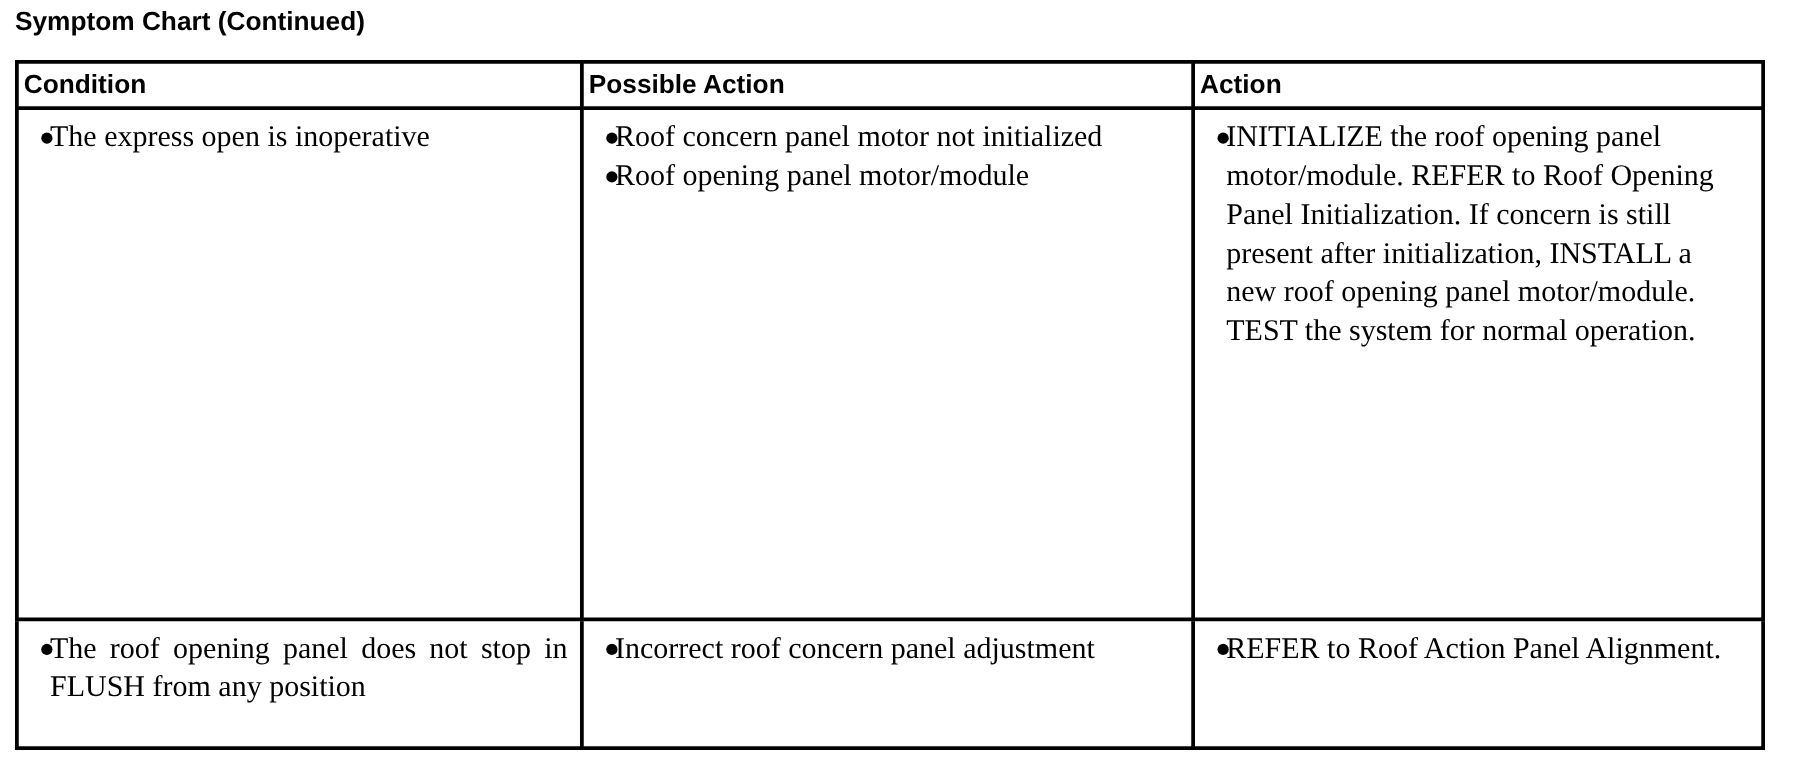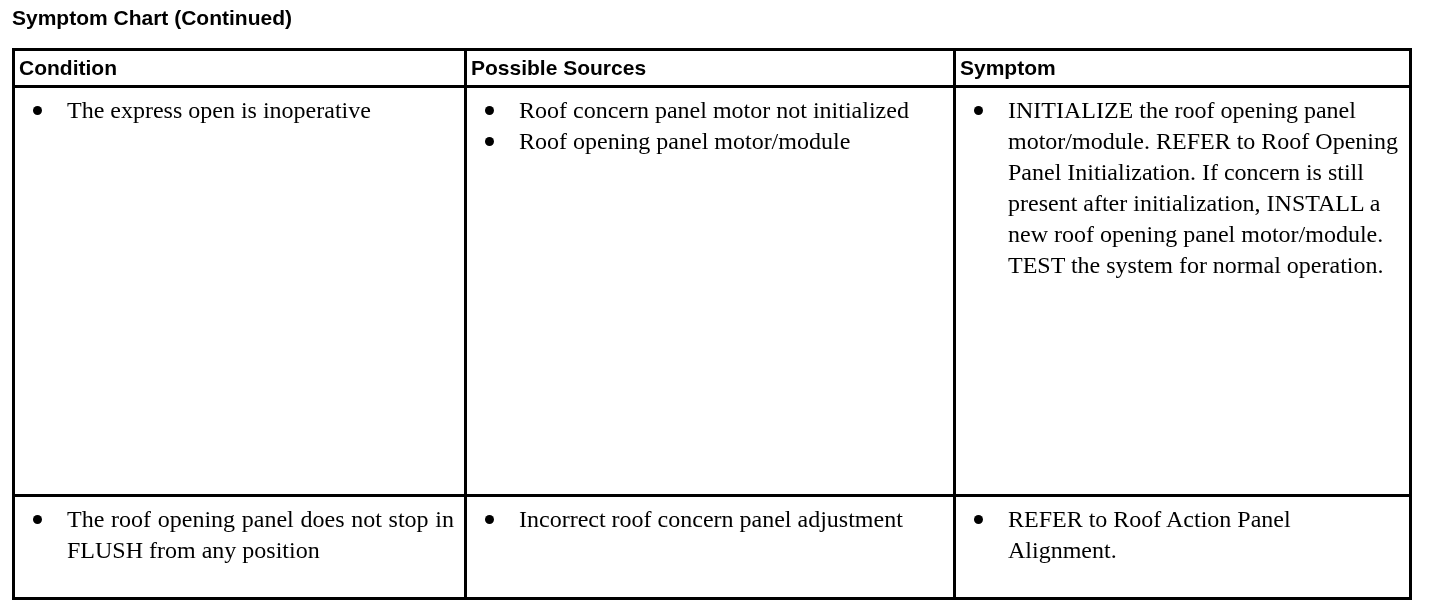--- a/index.html
+++ b/index.html
@@ -63,21 +63,21 @@
   .row-short td { height: 100px; }
 
   ul.bullets {
     list-style: none;
     margin: 0;
     padding: 7px 10px 4px 0;
   }
   ul.bullets li {
     position: relative;
     margin: 0 0 0 0;
-    padding-left: 52px;
+    padding-left: 25px;
     font-size: 24px;
     line-height: 31px;
     text-indent: 0;
   }
   ul.bullets li .bullet-dot {
     position: absolute;
     left: 18px;
     top: 11px;
     width: 9px;
     height: 9px;
@@ -98,22 +98,22 @@
 
   <table class="symptom-table">
     <colgroup>
       <col class="col-condition">
       <col class="col-sources">
       <col class="col-action">
     </colgroup>
     <thead>
       <tr>
         <th>Condition</th>
-        <th>Possible Sources</th>
-        <th>Symptom</th>
+        <th>Possible Action</th>
+        <th>Action</th>
       </tr>
     </thead>
     <tbody>
 
       <tr class="row-tall">
         <td>
           <ul class="bullets">
             <li>
               <span class="bullet-dot"></span>
               <span>The express open is inoperative</span>

